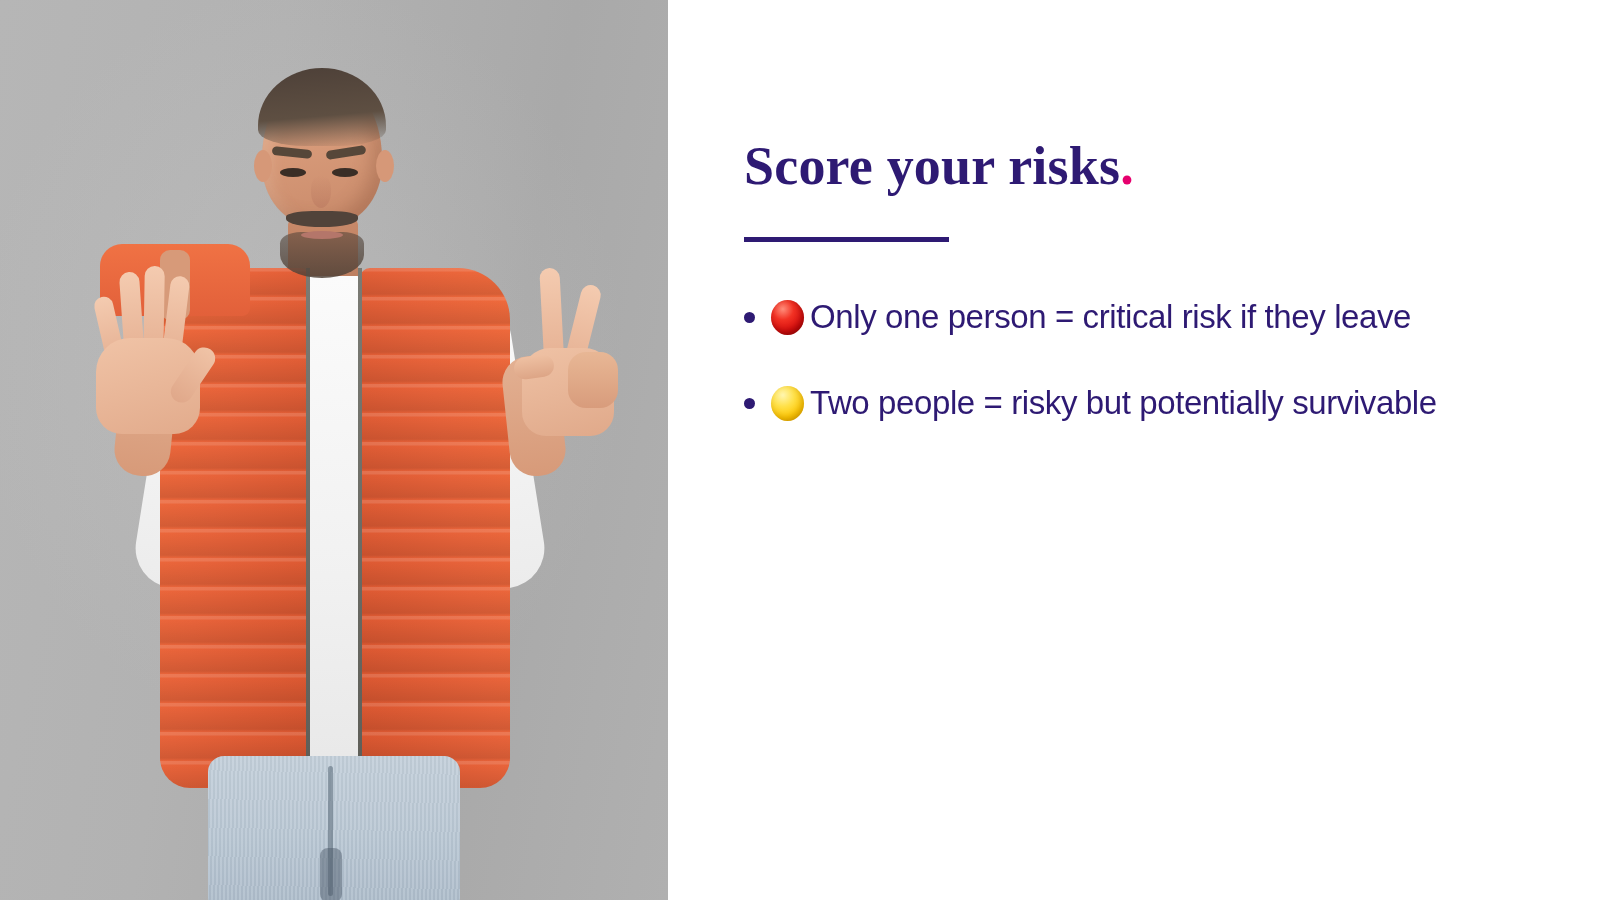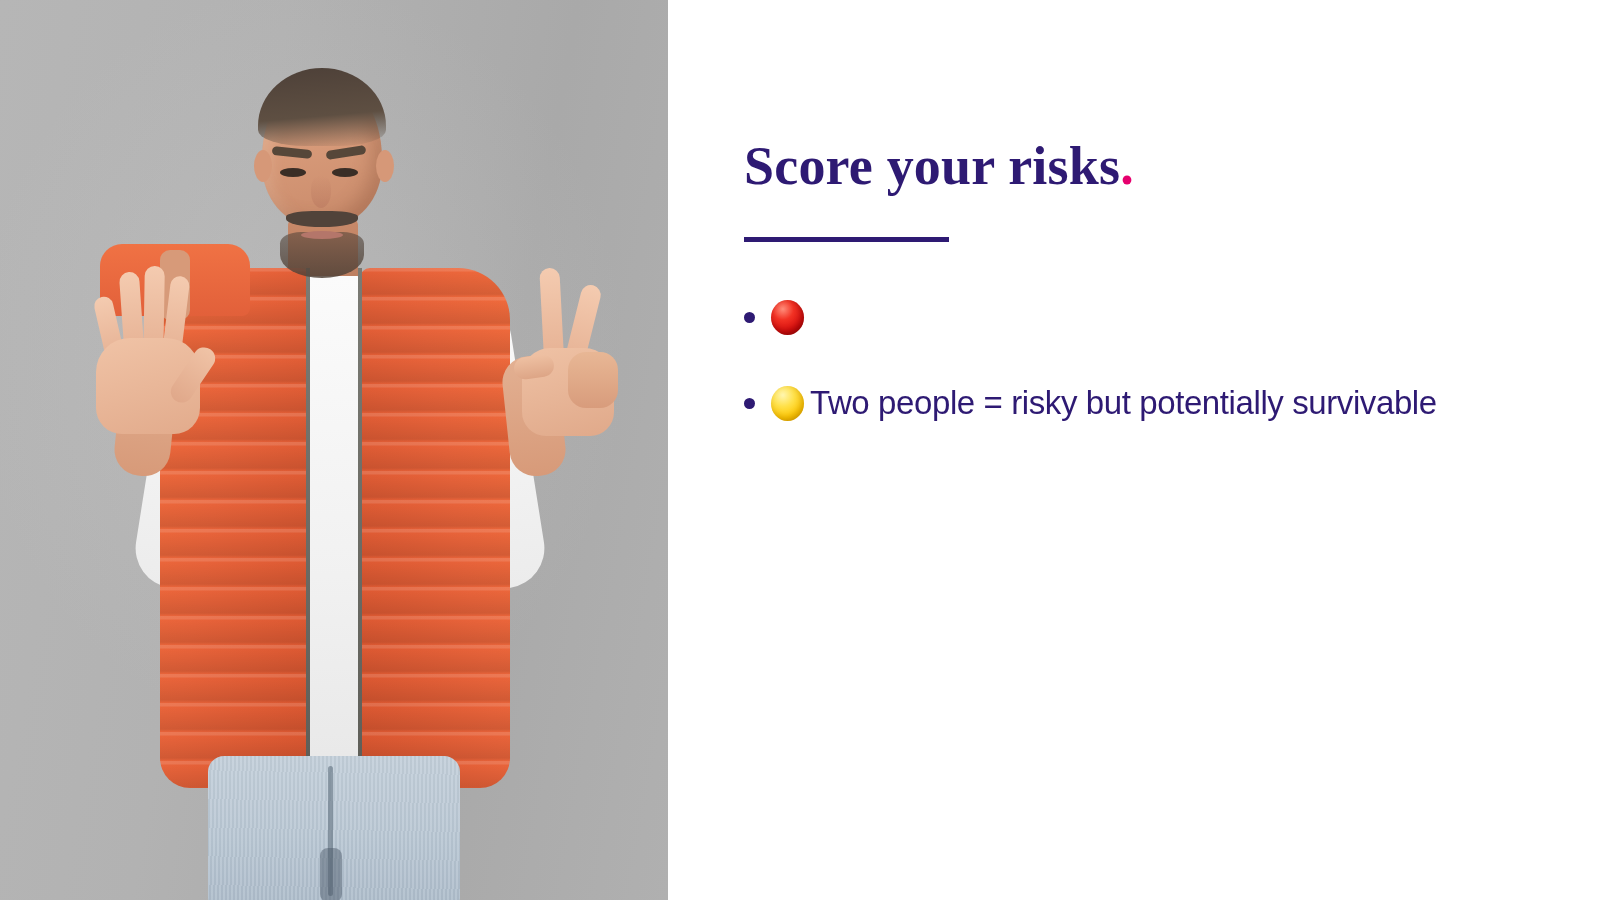--- a/index.html
+++ b/index.html
@@ -465,20 +465,21 @@
 
     <h1 class="title"><span>Score your risks</span><span class="dot">.</span></h1>
 
     <div class="rule"></div>
 
     <ul class="bullets">
 
       <li class="bullet">
         <span class="bullet-dot"></span>
         <span class="bullet-sphere sphere-red"></span>
+        <span class="bullet-text">Only one person = critical risk if they leave</span>
       </li>
 
       <li class="bullet">
         <span class="bullet-dot"></span>
         <span class="bullet-sphere sphere-yellow"></span>
         <span class="bullet-text">Two people = risky but potentially survivable</span>
       </li>
 
 
     </ul>

